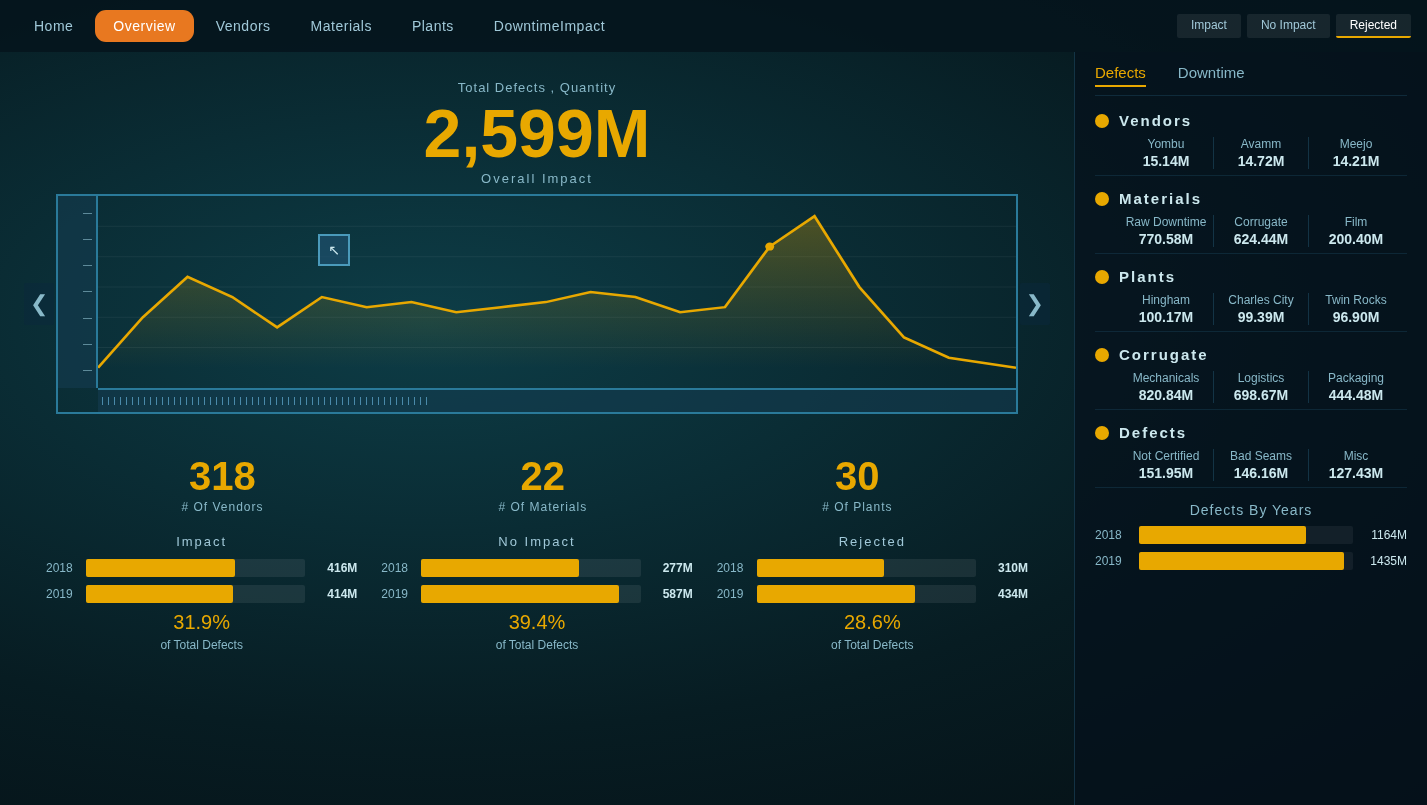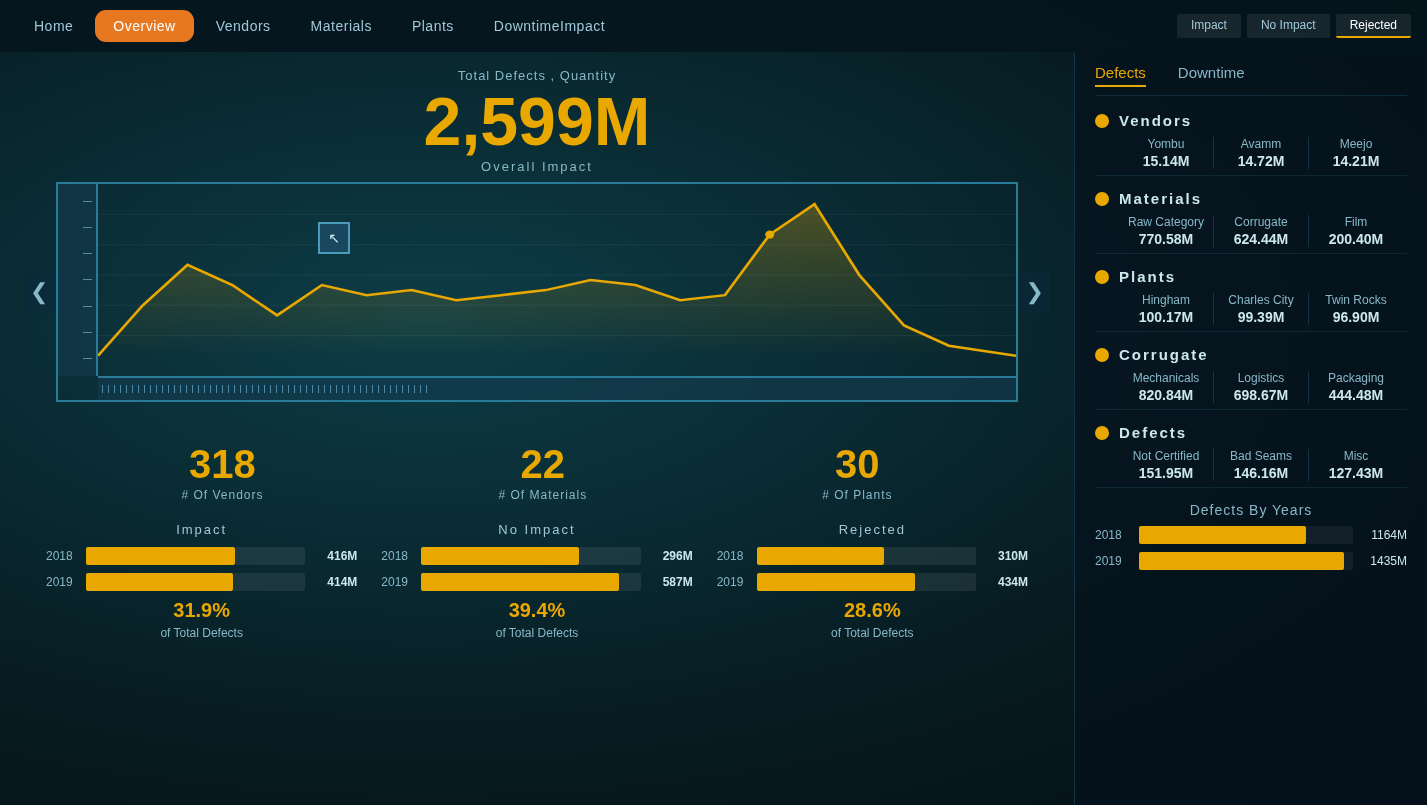--- a/index.html
+++ b/index.html
@@ -57,21 +57,21 @@
 
     
     .main-layout {
       display: flex;
       height: calc(805px - 52px);
     }
 
     
     .left-panel {
       flex: 1;
-      padding: 16px 24px;
+      padding: 28px 24px;
       position: relative;
     }
 
     
     .chart-section {
       position: relative;
       width: 100%;
       height: 360px;
     }
     .chart-title {
@@ -251,21 +251,21 @@
     .bar-value {
       font-size: 12px;
       color: #cce8ee;
       width: 44px;
       text-align: right;
       flex-shrink: 0;
       font-weight: bold;
     }
     .bar-percent {
       font-size: 20px;
-      font-weight: 700;
+      font-weight: 400;
       color: #e8a800;
     }
     .bar-percent-label {
       font-size: 12px;
       color: #88b8c8;
       margin-top: 4px;
     }
     .bar-summary {
       margin-top: 8px;
       text-align: center;
@@ -574,21 +574,21 @@
     </div>
   </div>
         <div class="bar-group">
     <div class="bar-group-title">No Impact</div>
 
     <div class="bar-row">
       <span class="bar-year">2018</span>
       <div class="bar-track">
         <div class="bar-fill" style="width:72%"></div>
       </div>
-      <span class="bar-value">296M</span>
+      <span class="bar-value">277M</span>
     </div>
 
     <div class="bar-row">
       <span class="bar-year">2019</span>
       <div class="bar-track">
         <div class="bar-fill" style="width:90%"></div>
       </div>
       <span class="bar-value">587M</span>
     </div>
 
@@ -653,21 +653,21 @@
   </div>
     <hr class="perf-divider">
   </div>
         <div class="performer-section">
     <div class="perf-header">
       <div class="perf-dot"></div>
       <span class="perf-category">Materials</span>
     </div>
     <div class="perf-items">
     <div class="perf-item">
-      <div class="perf-name">Raw Category</div>
+      <div class="perf-name">Raw Downtime</div>
       <div class="perf-value">770.58M</div>
     </div>
 
     <div class="perf-item">
       <div class="perf-name">Corrugate</div>
       <div class="perf-value">624.44M</div>
     </div>
 
     <div class="perf-item">
       <div class="perf-name">Film</div>

